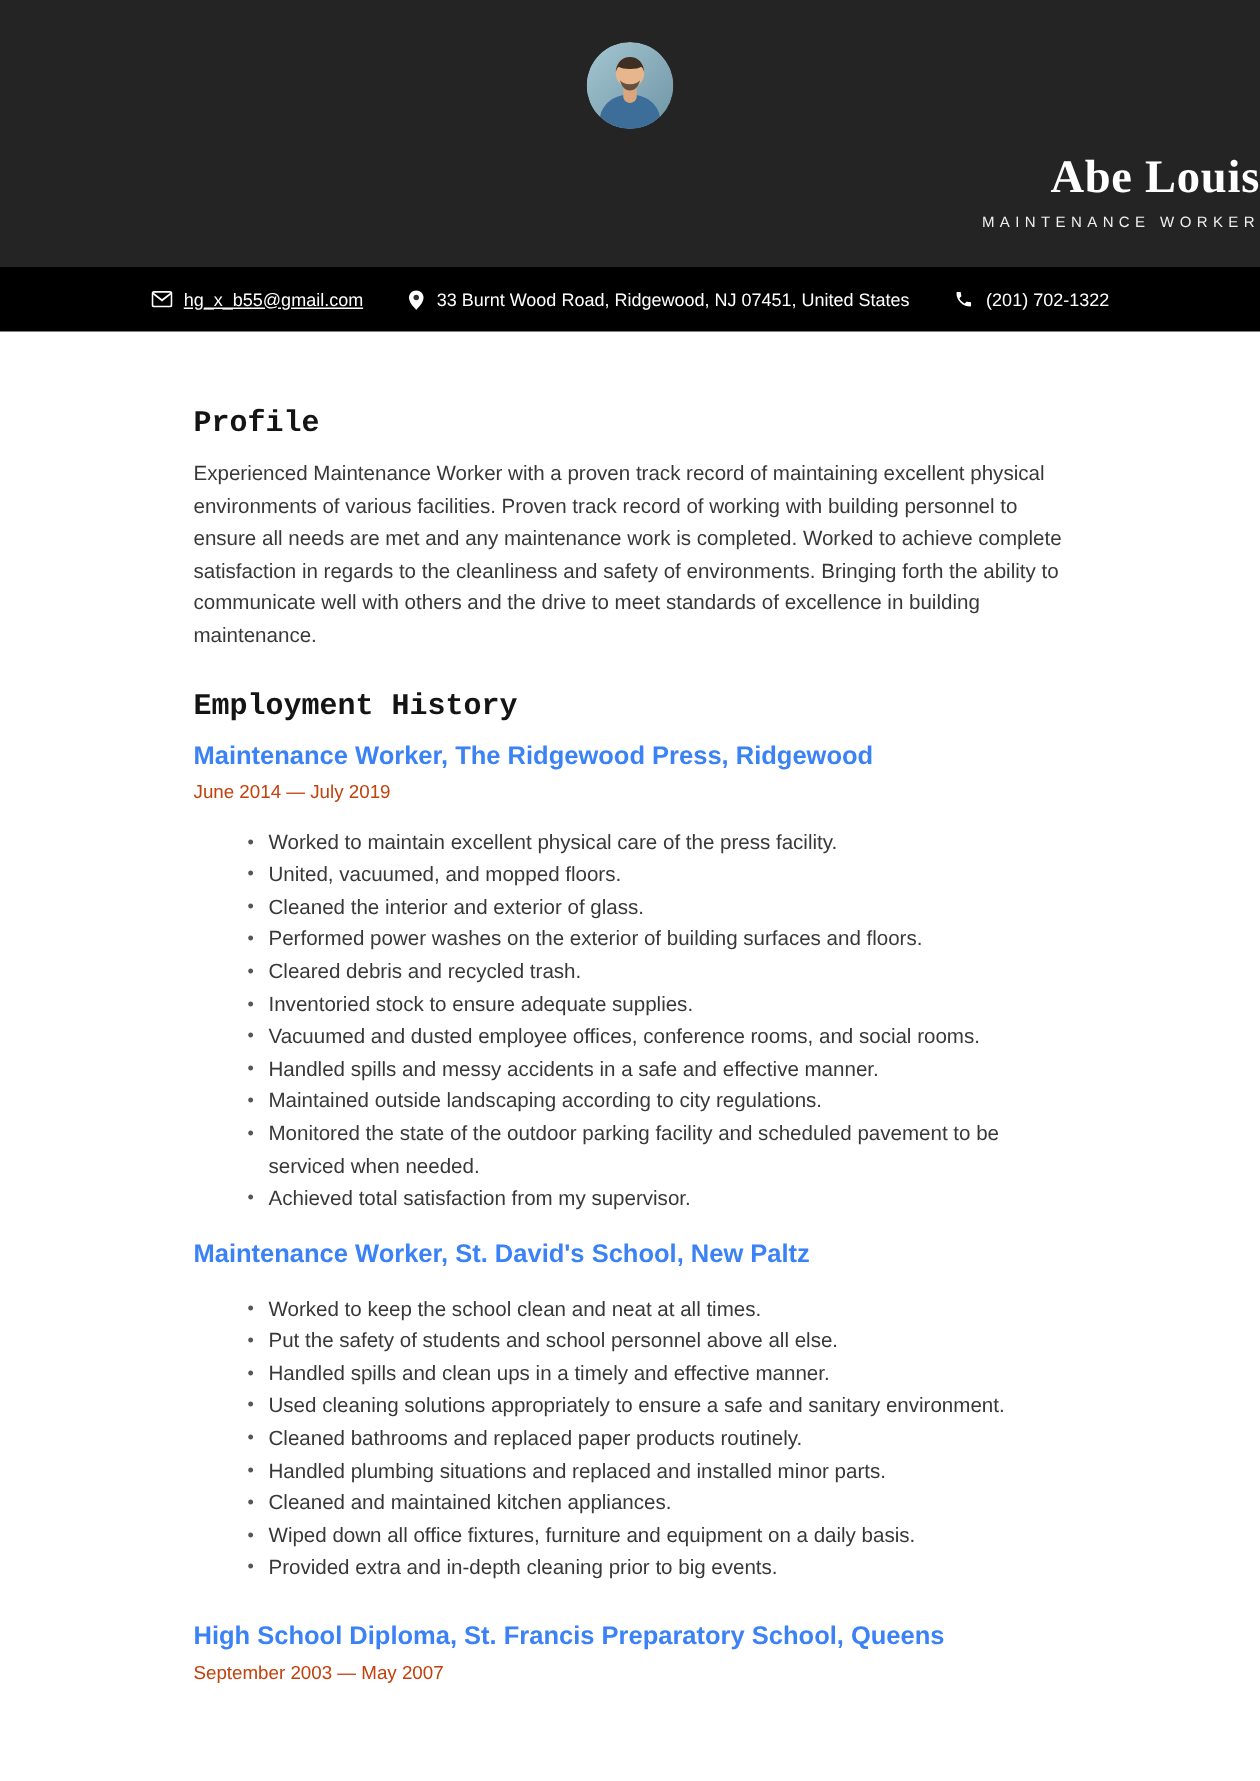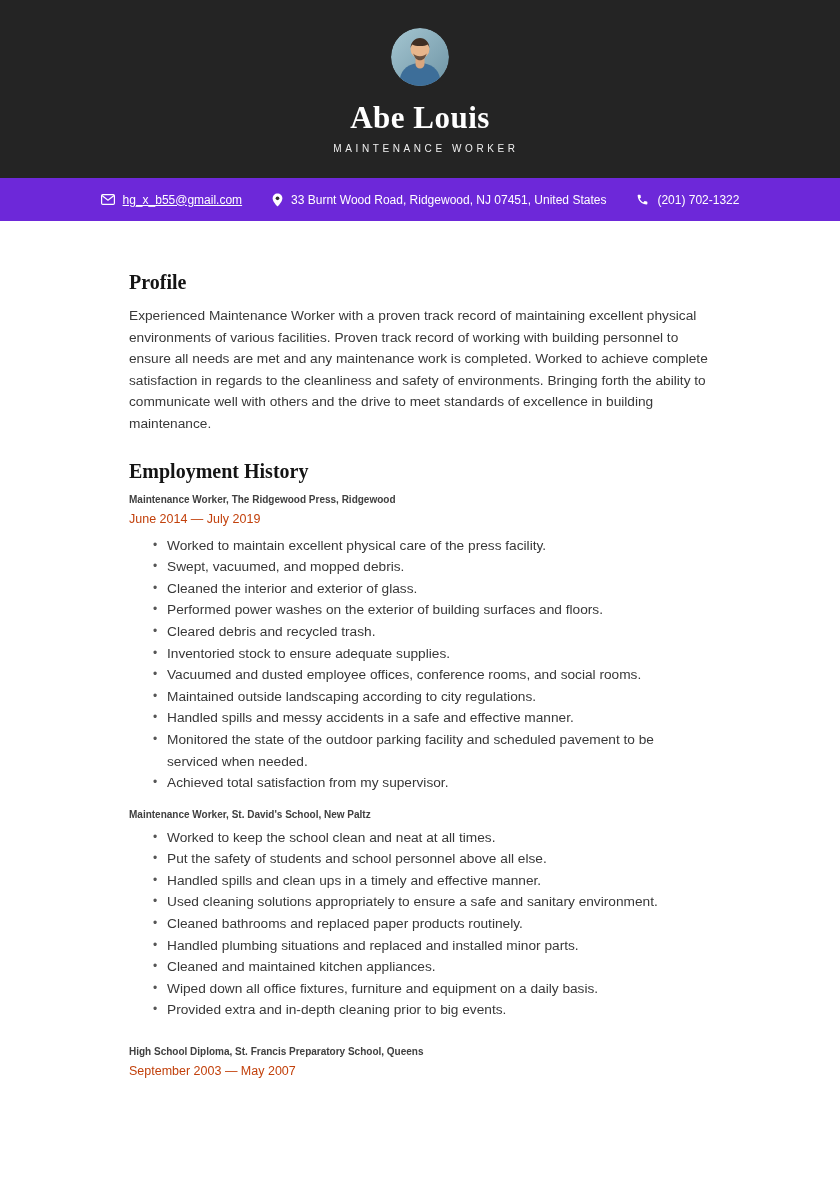--- a/index.html
+++ b/index.html
@@ -12,21 +12,21 @@
   }
   .page {
     width: 840px;
     min-height: 1187px;
     background: #ffffff;
   }
 
   
   .header {
     background: #242424;
-    text-align: center;
+    text-align: right;
     padding: 28px 0 24px;
   }
   .avatar {
     width: 58px;
     height: 58px;
     margin: 0 auto;
     border-radius: 50%;
     overflow: hidden;
   }
   .avatar svg { display: block; }
@@ -43,65 +43,65 @@
     color: #efefef;
     font-size: 10px;
     letter-spacing: 3.6px;
     margin-top: 10px;
     font-weight: 400;
     padding-left: 12px;
   }
 
   
   .contact-bar {
-    background: #6d28d9;
+    background: #000000;
     color: #ffffff;
     font-size: 12px;
     display: flex;
     justify-content: center;
     align-items: center;
     gap: 30px;
     height: 43px;
   }
   .contact-item { display: flex; align-items: center; gap: 8px; }
   .contact-item a { color: #ffffff; text-decoration: underline; cursor: pointer; }
   .contact-icon { display: flex; align-items: center; }
 
   
   .content { padding: 50px 130px 60px 129px; }
   .section { margin-bottom: 25px; }
   .section-heading {
-    font-family: Liberation Serif, serif;
+    font-family: Liberation Mono, monospace;
     font-size: 20px;
     color: #141414;
     margin: 0 0 11px;
     font-weight: 700;
   }
   .profile-text {
     font-size: 13.7px;
     line-height: 21.6px;
     margin: 0;
     color: #383838;
   }
   .job { margin-bottom: 15px; }
   .job:last-child { margin-bottom: 0; }
   .job-title, .edu-title {
-    font-size: 10px;
+    font-size: 17px;
     font-weight: 700;
-    color: #404040;
+    color: #3b82f6;
     margin: 0 0 7px;
   }
   .dates {
     font-size: 12.5px;
     color: #c2410c;
     margin: 0 0 9px;
   }
   .bullets {
     list-style: none;
-    margin: 4px;
+    margin: 16px;
     padding: 0 0 0 20px;
   }
   .bullets li {
     position: relative;
     padding-left: 14px;
     font-size: 13.7px;
     line-height: 21.6px;
     color: #383838;
   }
   .bullets li::before {
@@ -182,28 +182,28 @@
     </section>
 
     <section class="section">
       <h2 class="section-heading">Employment History</h2>
 
       <div class="job">
         <h3 class="job-title">Maintenance Worker, The Ridgewood Press, Ridgewood</h3>
         <div class="dates">June 2014 — July 2019</div>
         <ul class="bullets">
           <li>Worked to maintain excellent physical care of the press facility.</li>
-          <li>Swept, vacuumed, and mopped debris.</li>
+          <li>United, vacuumed, and mopped floors.</li>
           <li>Cleaned the interior and exterior of glass.</li>
           <li>Performed power washes on the exterior of building surfaces and floors.</li>
           <li>Cleared debris and recycled trash.</li>
           <li>Inventoried stock to ensure adequate supplies.</li>
           <li>Vacuumed and dusted employee offices, conference rooms, and social rooms.</li>
+          <li>Handled spills and messy accidents in a safe and effective manner.</li>
           <li>Maintained outside landscaping according to city regulations.</li>
-          <li>Handled spills and messy accidents in a safe and effective manner.</li>
           <li>Monitored the state of the outdoor parking facility and scheduled pavement to be serviced when needed.</li>
           <li>Achieved total satisfaction from my supervisor.</li>
         </ul>
       </div>
 
       <div class="job">
         <h3 class="job-title">Maintenance Worker, St. David's School, New Paltz</h3>
         <ul class="bullets">
           <li>Worked to keep the school clean and neat at all times.</li>
           <li>Put the safety of students and school personnel above all else.</li>

